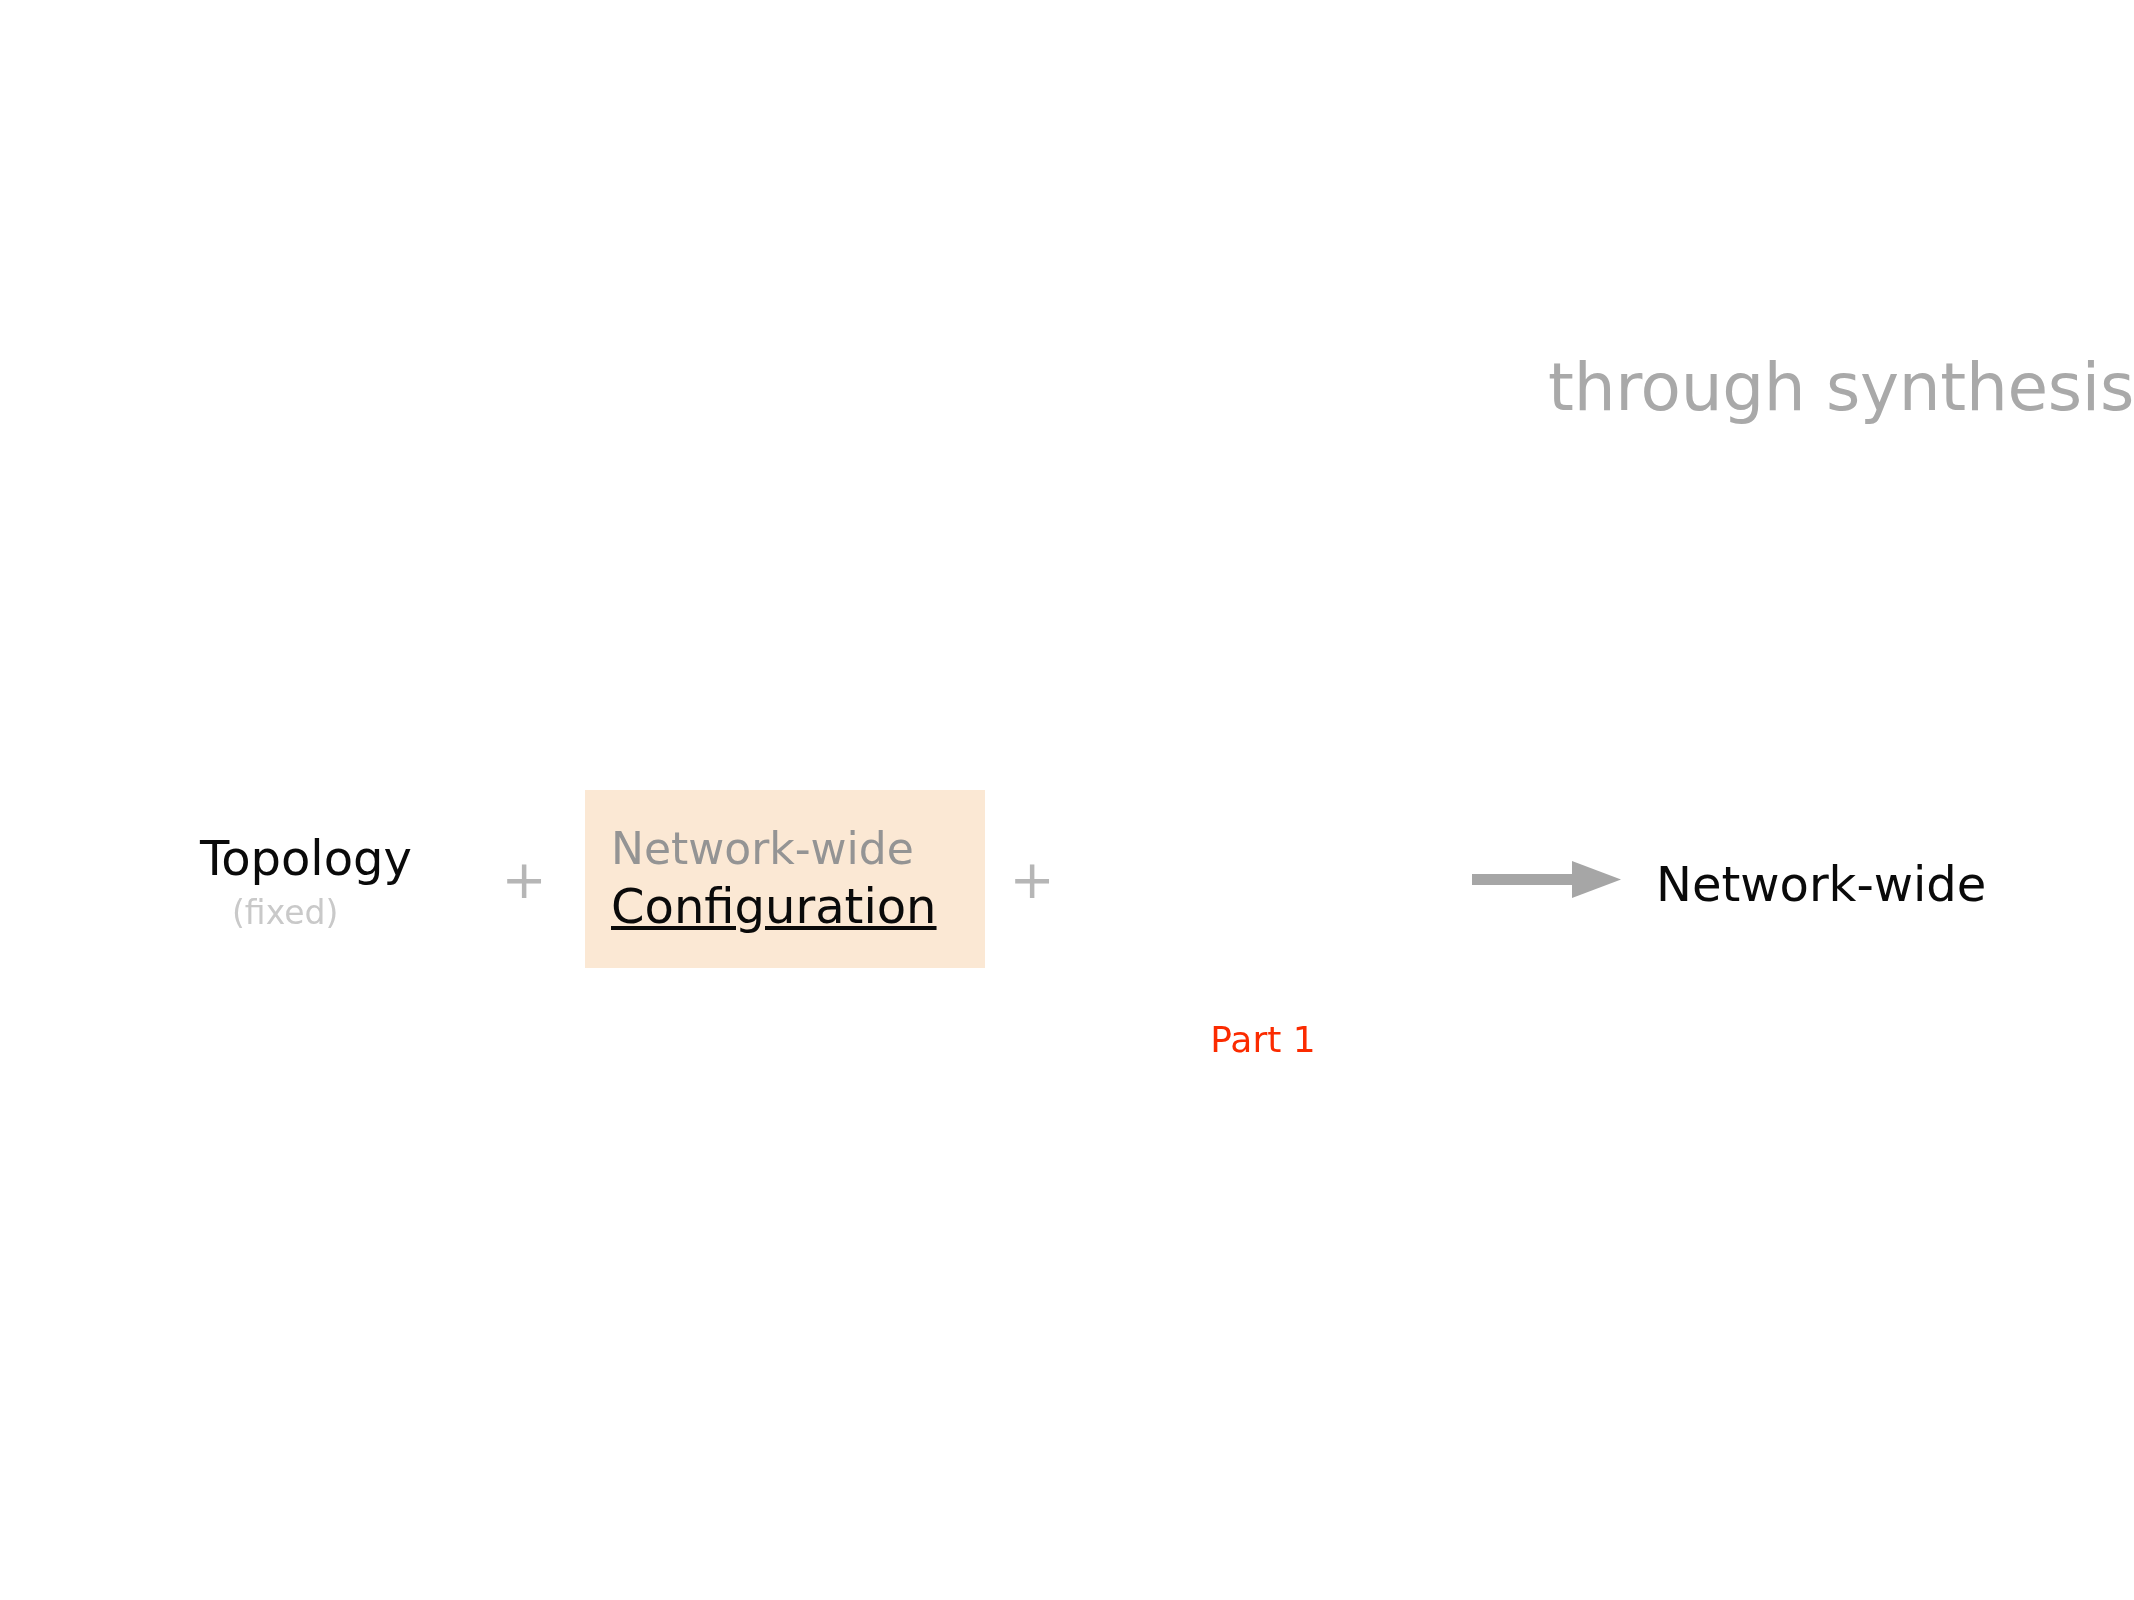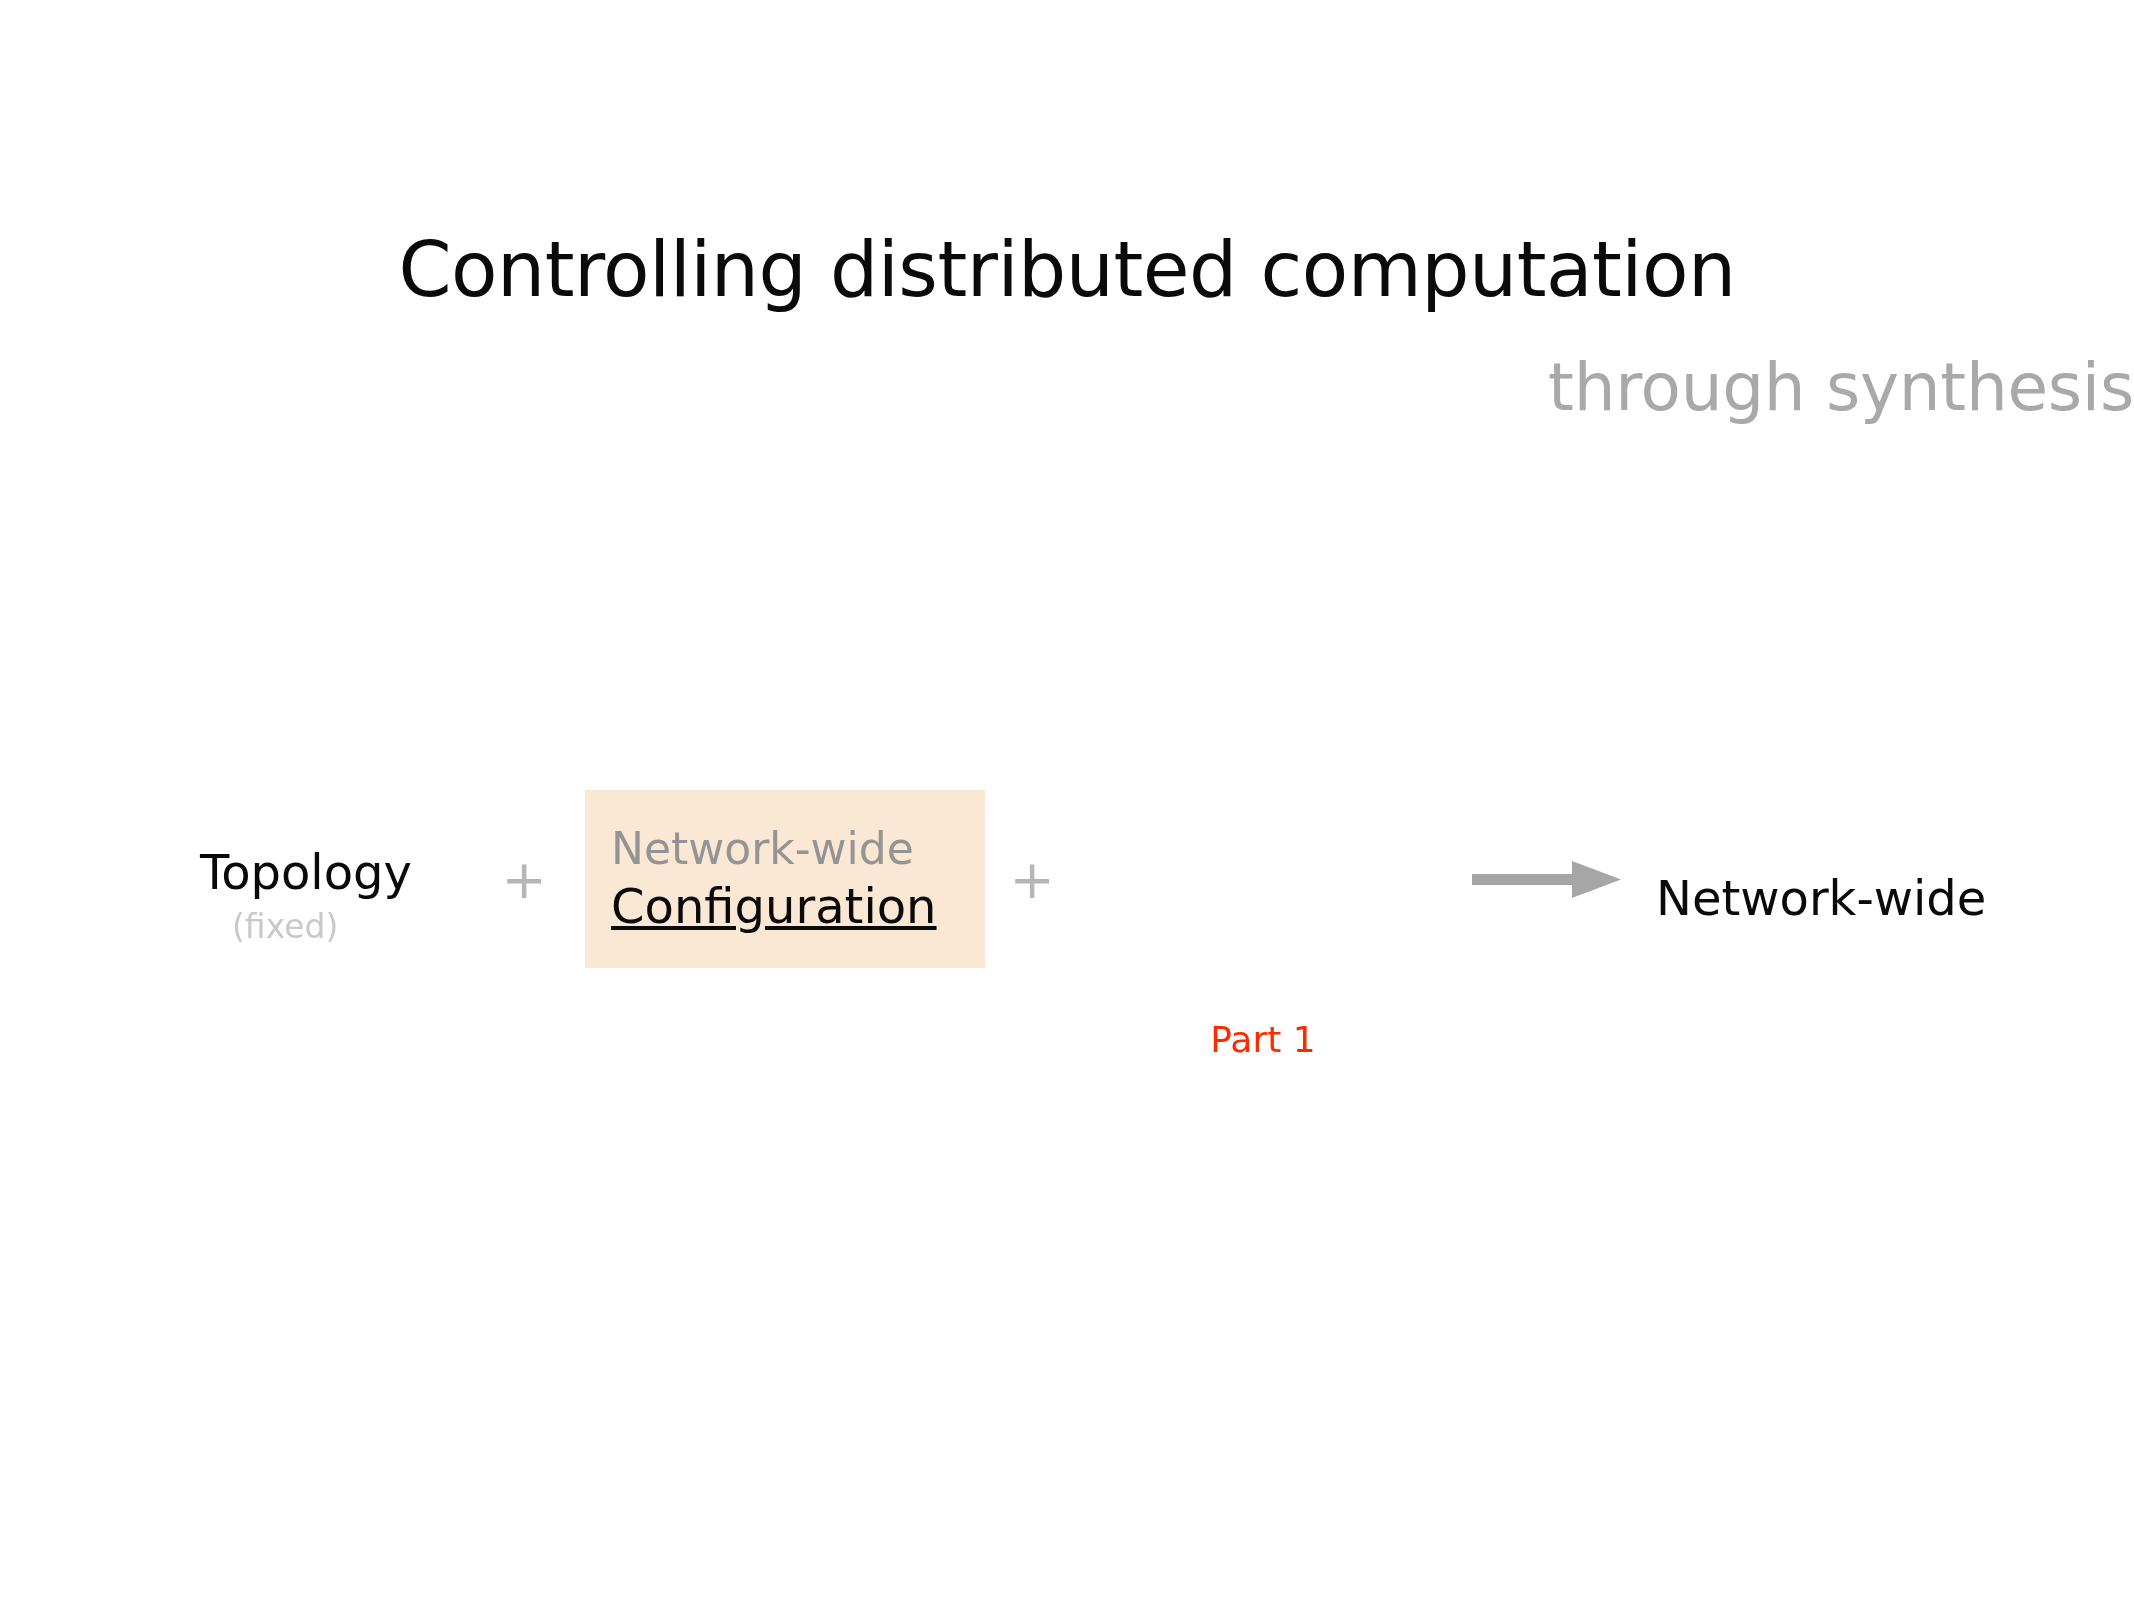--- a/index.html
+++ b/index.html
@@ -53,21 +53,21 @@
   .formula {
     position: absolute;
     left: 0;
     top: 760px;
     width: 2134px;
     height: 240px;
   }
 
   .term {
     position: absolute;
-    top: 18px;
+    top: 4px;
     height: 240px;
     display: flex;
     flex-direction: column;
     justify-content: center;
   }
 
   
   .term-topology {
     left: 200px;
     width: 300px;
@@ -176,21 +176,20 @@
     color: #fb2b00;
     line-height: 1;
     white-space: nowrap;
   }
 </style>
 </head>
 <body>
 
 <div class="slide">
 
-  <div class="title">Controlling distributed computation</div>
 
   <div class="subtitle">through synthesis</div>
 
   <div class="formula">
 
     <div class="term term-topology">
       <div class="line-main">Topology</div>
       <div class="line-sub">(fixed)</div>
     </div>
 

